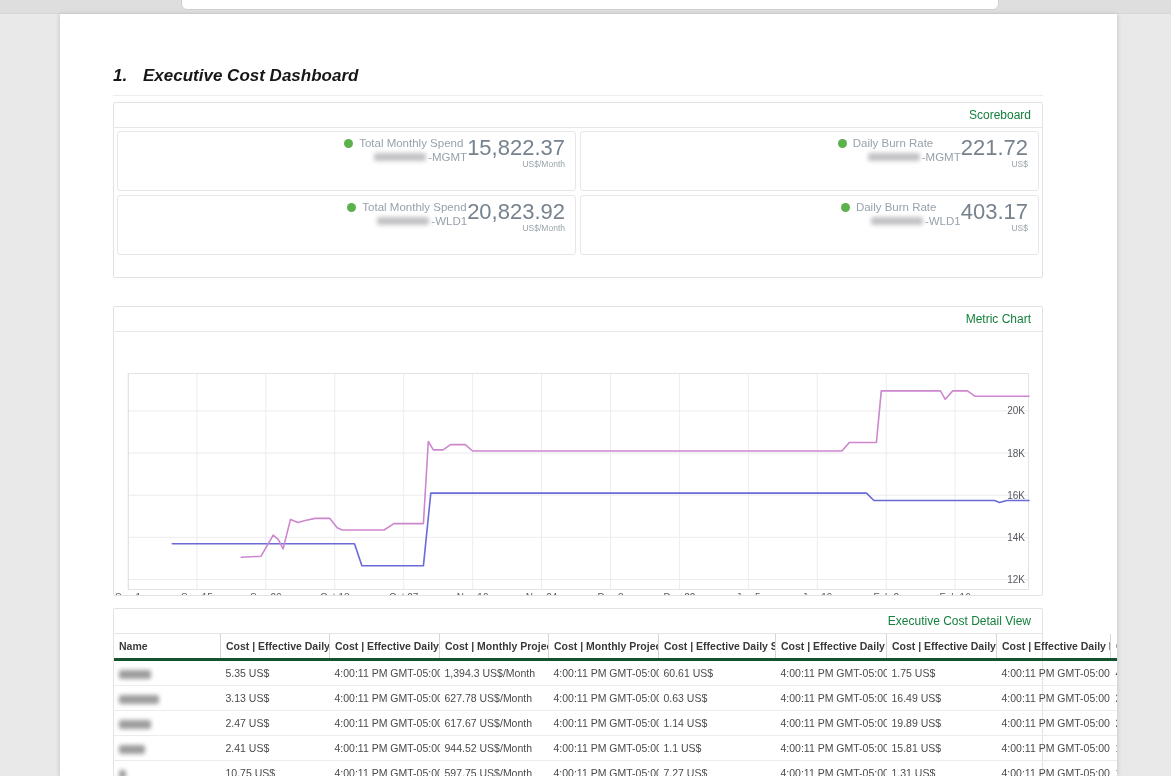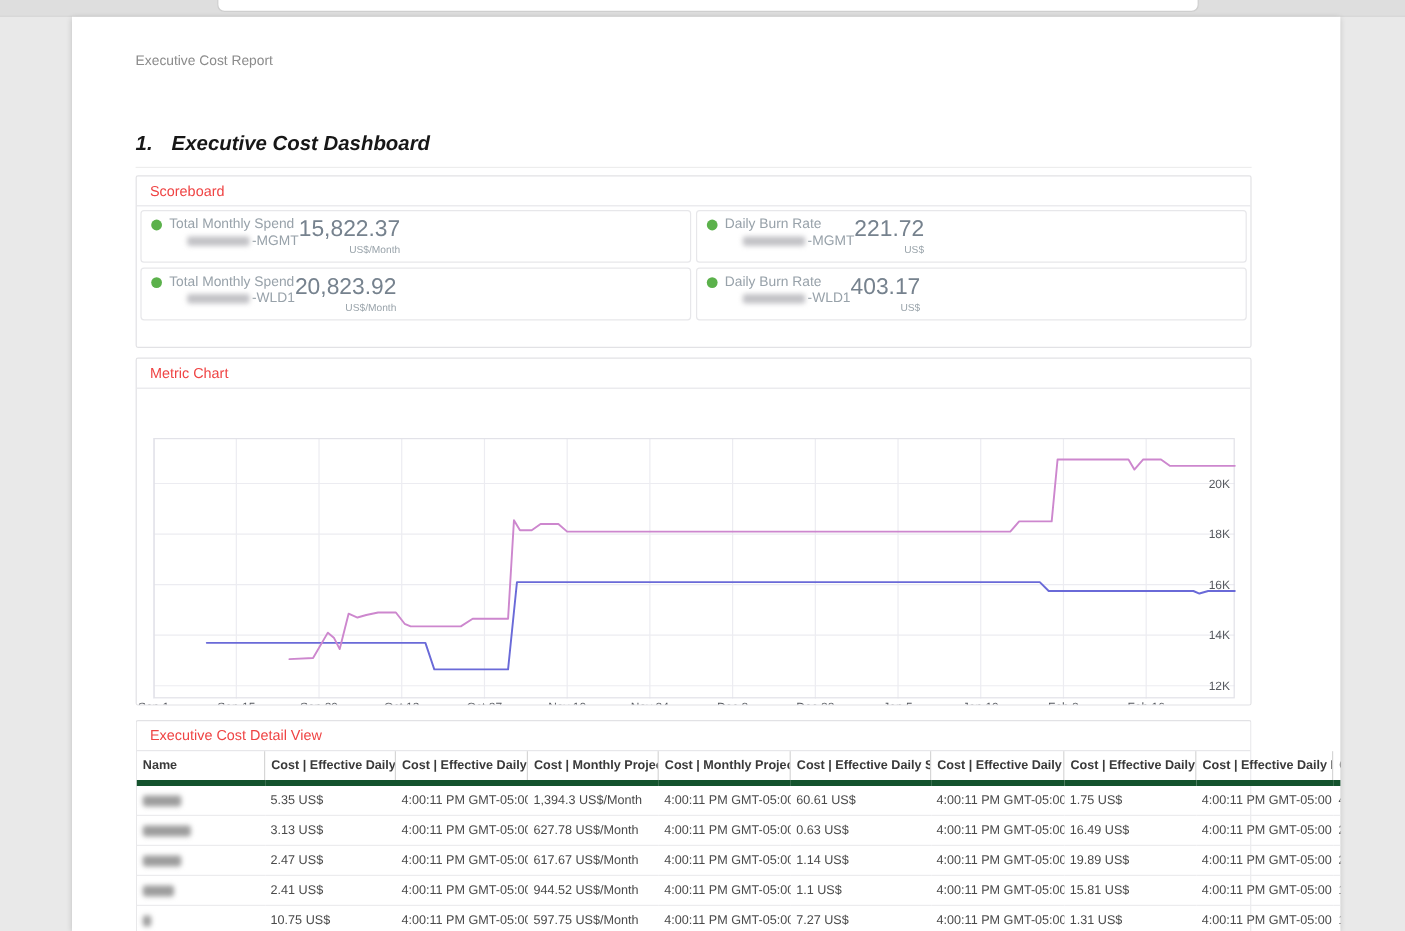--- a/index.html
+++ b/index.html
@@ -15,61 +15,60 @@
   
   .page{position:absolute;left:60px;top:14px;width:1057px;height:762px;background:#ffffff;
         box-shadow:0 1px 5px rgba(0,0,0,.18);overflow:hidden;}
   .content{padding:0 74px 0 53px;}
   .breadcrumb{margin-top:30px;font-size:11.5px;color:#8b8b8b;line-height:14px;}
   .heading{margin-top:52px;padding-bottom:9px;border-bottom:1px solid #ededed;
            font-size:17px;font-weight:600;color:#171717;line-height:20px;font-style:italic;}
   .heading .num{display:inline-block;width:30px;}
   
   .panel{border:1px solid #e2e2e5;border-radius:2px;background:#fff;}
-  .panel-header{font-size:12px;color:#ef4444;padding:6px 11px 6px 11px;border-bottom:1px solid #e7e7ea;line-height:12px;}
+  .panel-header{font-size:12px;color:#15803d;padding:6px 11px 6px 11px;border-bottom:1px solid #e7e7ea;line-height:12px;text-align:right;}
   
   .panel.scoreboard{margin-top:6px;}
   .cards{padding:3px 3px 22px 3px;display:grid;grid-template-columns:1fr 1fr;gap:4px;}
-  .card{border:1px solid #e7e7ea;border-radius:3px;height:38px;padding:4px 10px 0 8px;
-        display:flex;justify-content:flex-start;background:#fff;}
+  .card{border:1px solid #e7e7ea;border-radius:3px;height:38px;padding:4px 10px 16px 8px;
+        display:flex;justify-content:flex-end;background:#fff;}
   .card-l{font-size:11.5px;color:#98a2aa;line-height:14px;}
   .t1{display:flex;align-items:center;gap:6px;}
   .dot{width:9px;height:9px;border-radius:50%;flex:0 0 auto;}
   .t2{padding-left:30px;display:flex;align-items:center;gap:2px;}
   .blob{display:inline-block;height:8px;border-radius:2px;background:#b4b4b4;filter:blur(2px);}
   .card .blob{width:52px;background:#c2c2c6;}
   .card-r{text-align:right;}
-  .card-val{font-size:19px;color:#76828e;line-height:23px;}
+  .card-val{font-size:22px;color:#76828e;line-height:23px;}
   .card-unit{font-size:8.5px;color:#9aa4ab;line-height:10px;}
   
-  .panel.metric{margin-top:8px;height:288px;overflow:hidden;}
+  .panel.metric{margin-top:28px;height:288px;overflow:hidden;}
   .chart-wrap{margin-top:41px;width:930px;height:224px;overflow:hidden;}
   .chart-wrap svg{display:block;margin-left:14px;overflow:visible;}
   
   .panel.detail{margin-top:12px;border-bottom:none;}
   table.detail-tbl{border-collapse:collapse;table-layout:fixed;width:928px;}
   .detail-tbl th{font-size:10.5px;font-weight:700;color:#3a3a3a;text-align:left;
-      padding:6px 5px;border-left:1px solid #d6d6d6;border-bottom:5px solid #14532d;
+      padding:6px 5px;border-left:1px solid #d6d6d6;border-bottom:3px solid #14532d;
       white-space:nowrap;overflow:hidden;line-height:12px;}
   .detail-tbl th:first-child{border-left:none;}
   .detail-tbl td{font-size:10.5px;color:#4a4a4a;padding:6px 5px;border-bottom:1px solid #ececee;
       white-space:nowrap;overflow:hidden;line-height:12px;height:12px;margin-top:11px;}
   .name-blob{display:inline-block;height:9px;border-radius:2px;background:#9d9d9d;filter:blur(2px);vertical-align:middle;}
 </style>
 </head>
 <body>
 
 <div class="chrome">
   <div class="omnibox"></div>
 </div>
 
 <div class="page">
   <div class="content">
 
-    <div class="breadcrumb">Executive Cost Report</div>
 
     <div class="heading">
       <span class="num">1.</span><span>Executive Cost Dashboard</span>
     </div>
 
     <div class="panel scoreboard">
       <div class="panel-header">Scoreboard</div>
       <div class="cards">
 
         <div class="card">

